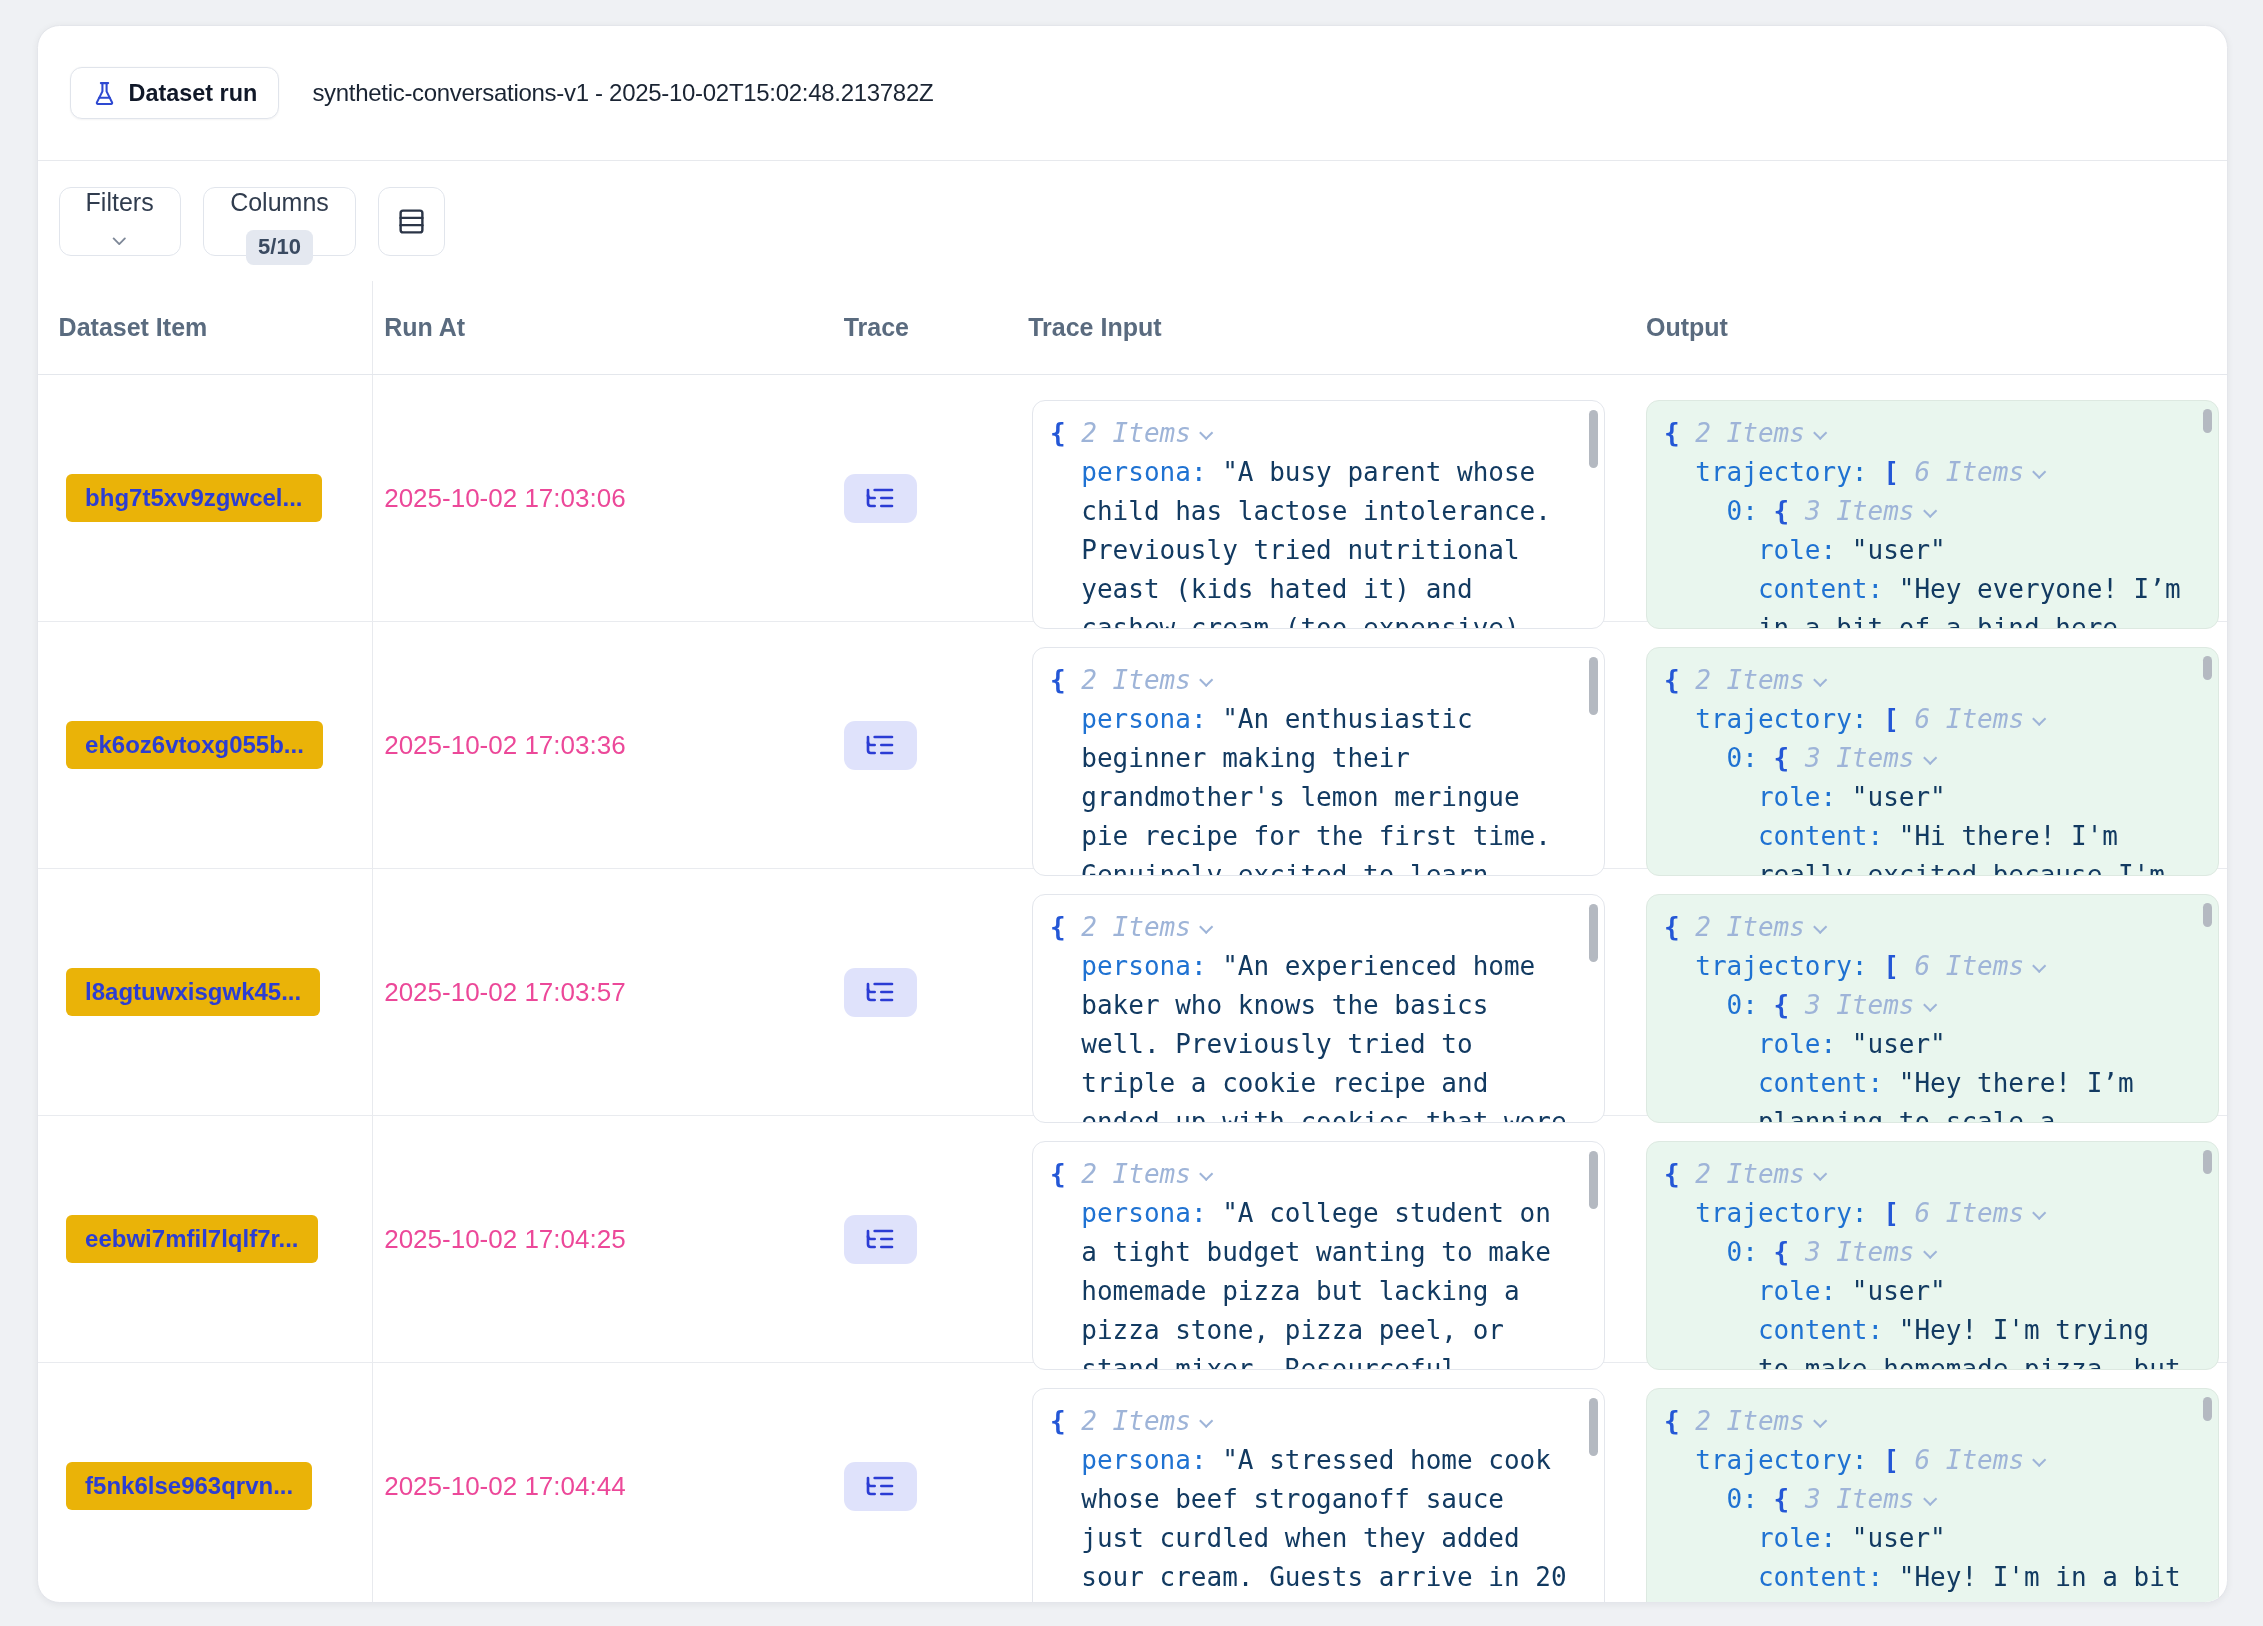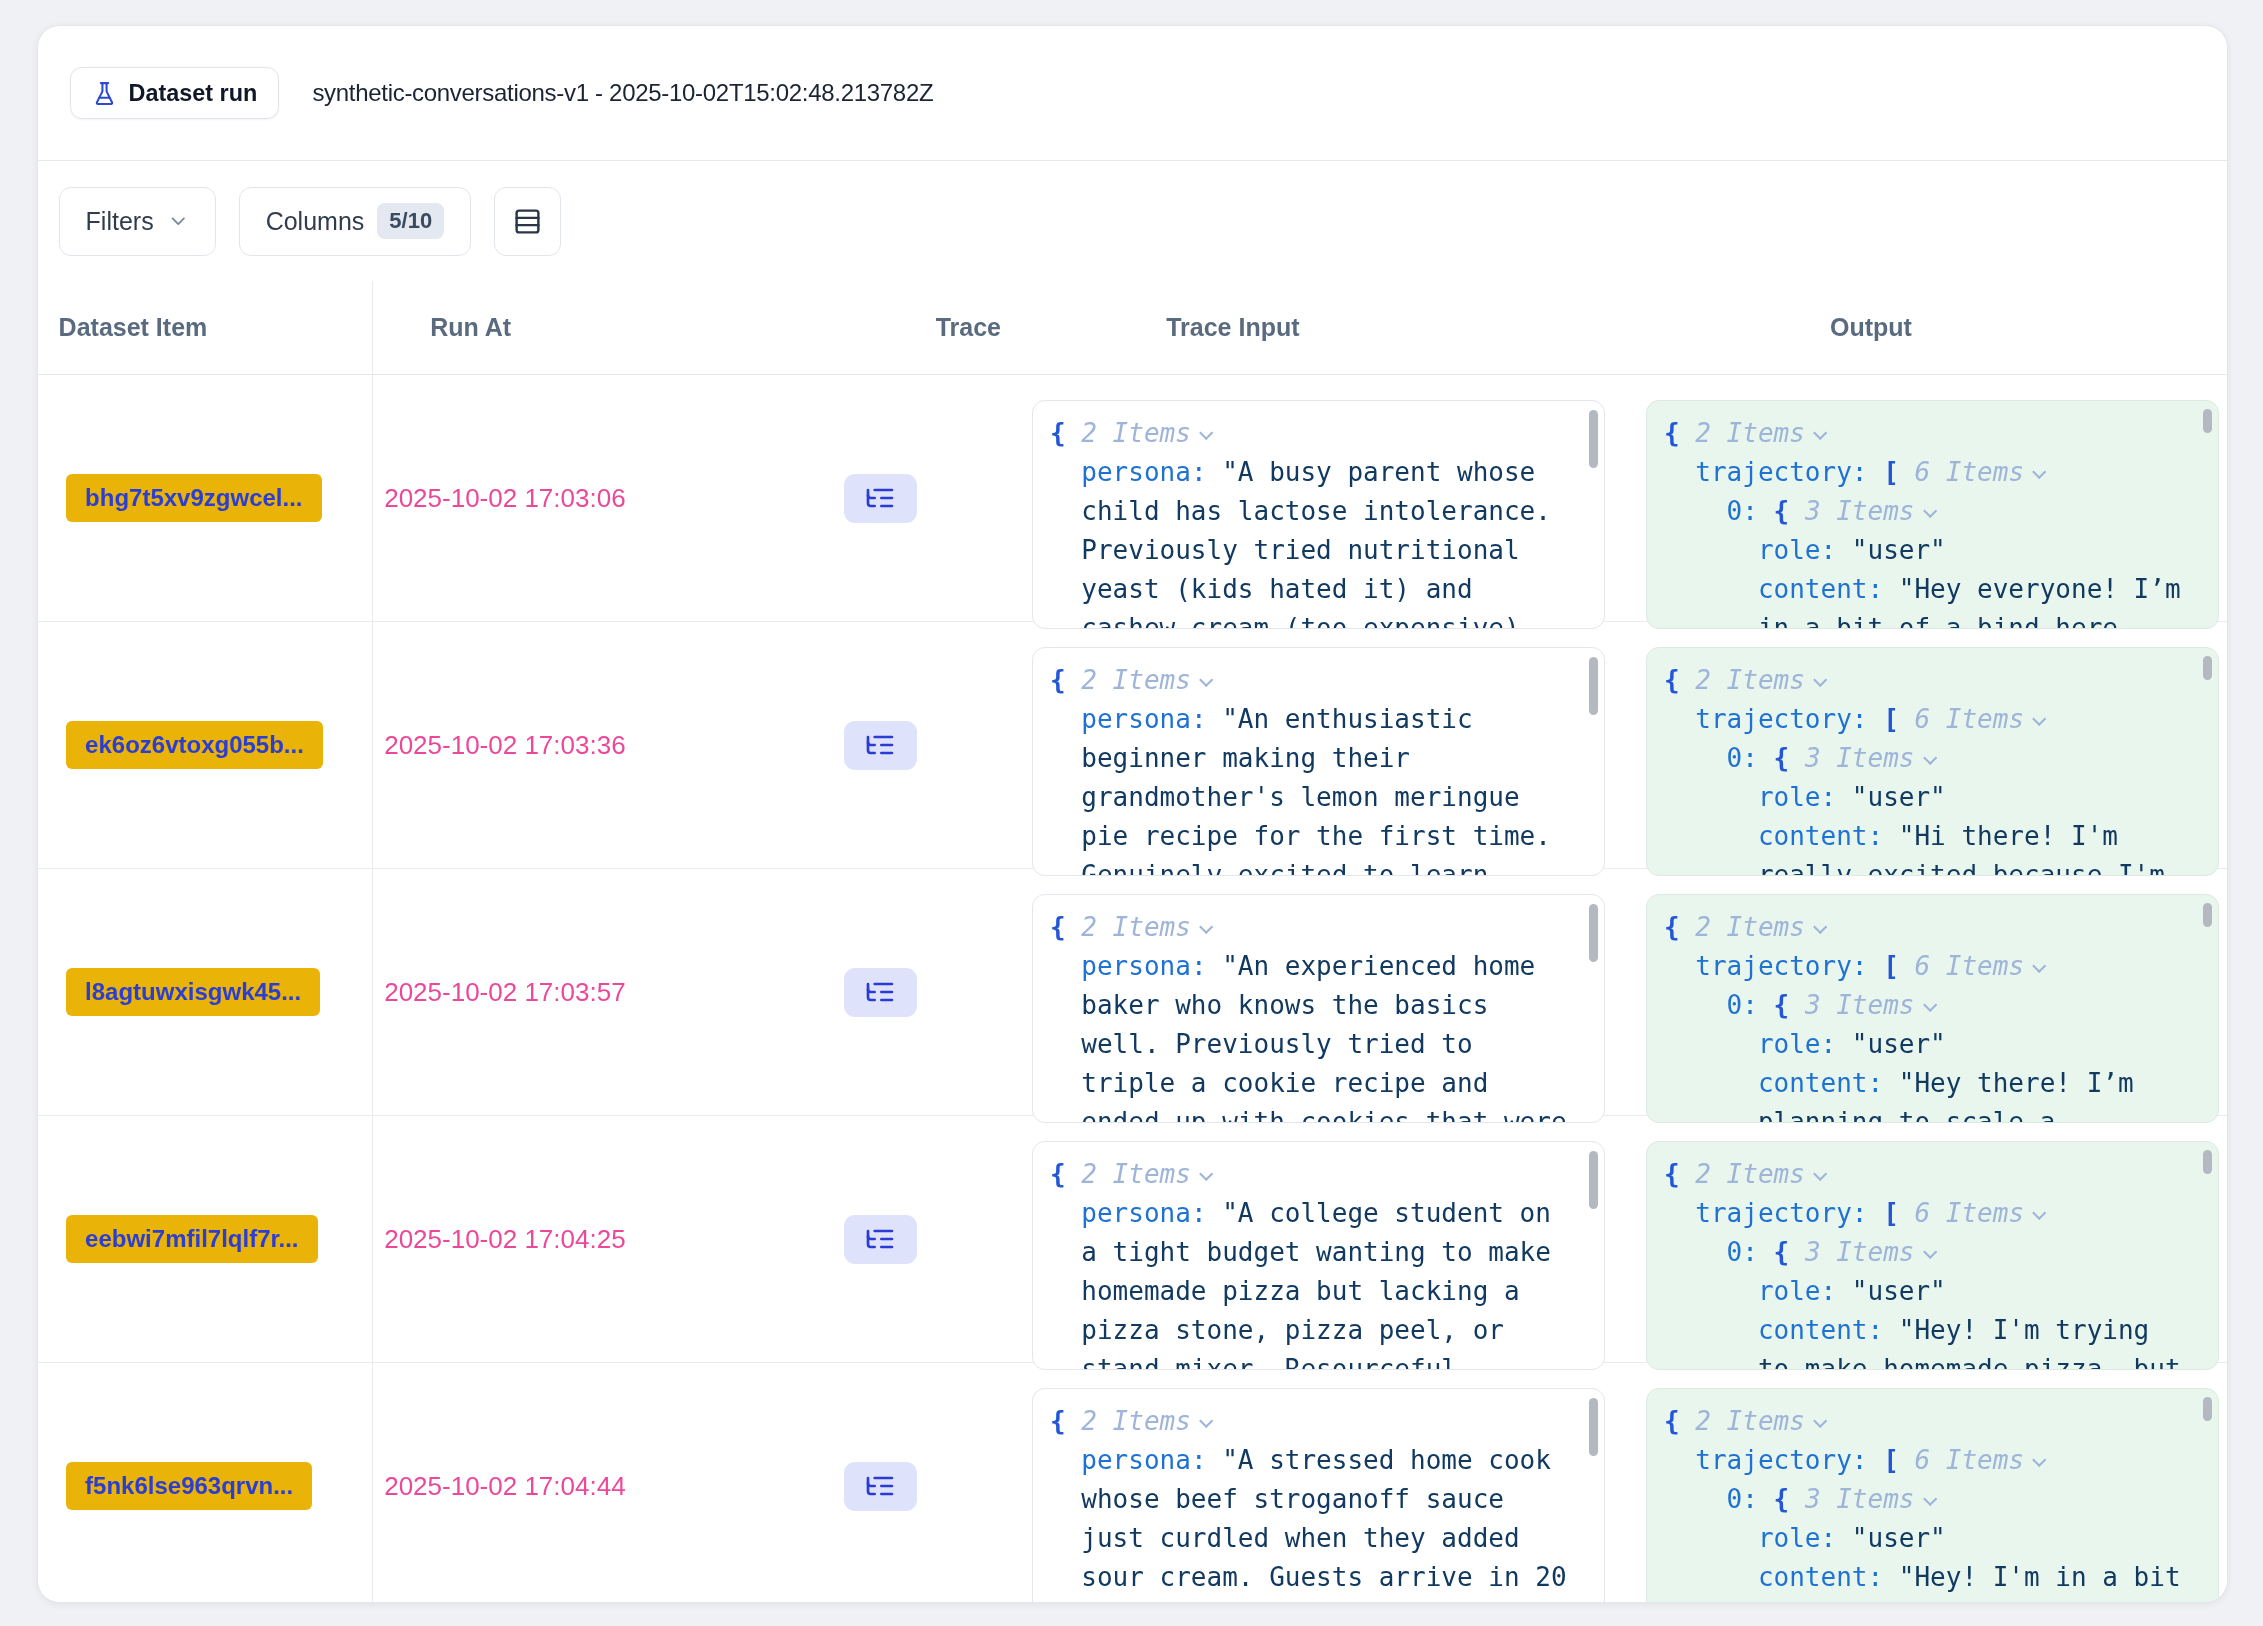--- a/index.html
+++ b/index.html
@@ -17,28 +17,28 @@
     box-shadow: 0 0.9px 1.9px rgba(16,24,40,.05);
   }
   .run-badge svg { stroke: #2e49d1; }
   .run-badge .lbl { font-size: 23.4px; font-weight: 700; color: #101828; }
   .page-title { font-size: 24px; font-weight: 400; color: #1a2433; letter-spacing: -0.3px; margin-left: 11px; }
   
   .toolbar { height: 120px; display: flex; align-items: center; gap: 22.5px; padding: 0 20.6px; }
   .btn {
     display: inline-flex; align-items: center; gap: 13px; height: 69px; padding: 0 26px;
     background: #fff; border: 1.4px solid #e1e5ec; border-radius: 12px;
-    font-size: 25px; color: #303c4e; font-family: "Liberation Sans", sans-serif; cursor: pointer;
+    font-size: 25px; color: #303c4e; font-family: "Liberation Sans", sans-serif; cursor: pointer; flex-direction: column;
   }
   .btn svg { stroke: #7e8898; }
   .count-chip { background: #e4e8f0; border-radius: 7.5px; padding: 4.7px 12px; font-size: 22px; font-weight: 600; color: #3a4a61; }
   .icon-btn { width: 67px; justify-content: center; padding: 0; }
   .icon-btn svg { stroke: #2b3547; }
   
-  .thead { height: 94px; display: flex; align-items: center; border-bottom: 0.9px solid #e4e7ec; gap: 46px; }
+  .thead { height: 94px; display: flex; align-items: center; border-bottom: 0.9px solid #e4e7ec; }
   .th { font-size: 25px; font-weight: 600; color: #5a6b7f; }
   .col-item   { width: 335px; flex: 0 0 auto; }
   .col-runat  { width: 466px; flex: 0 0 auto; padding-left: 11.2px; }
   .col-trace  { width: 178px; flex: 0 0 auto; padding-left: 4.7px; }
   .col-input  { width: 614px; flex: 0 0 auto; }
   .col-output { flex: 1 1 auto; }
   .th.col-item { padding-left: 20.6px; align-self: stretch; display:flex; align-items:center; border-right: 0.9px solid #e8eaee; }
   .th.col-input { padding-left: 11.2px; }
   .th.col-output { padding-left: 15px; }
   .tr { height: 247px; display: flex; border-bottom: 0.9px solid #e9ebef; }

